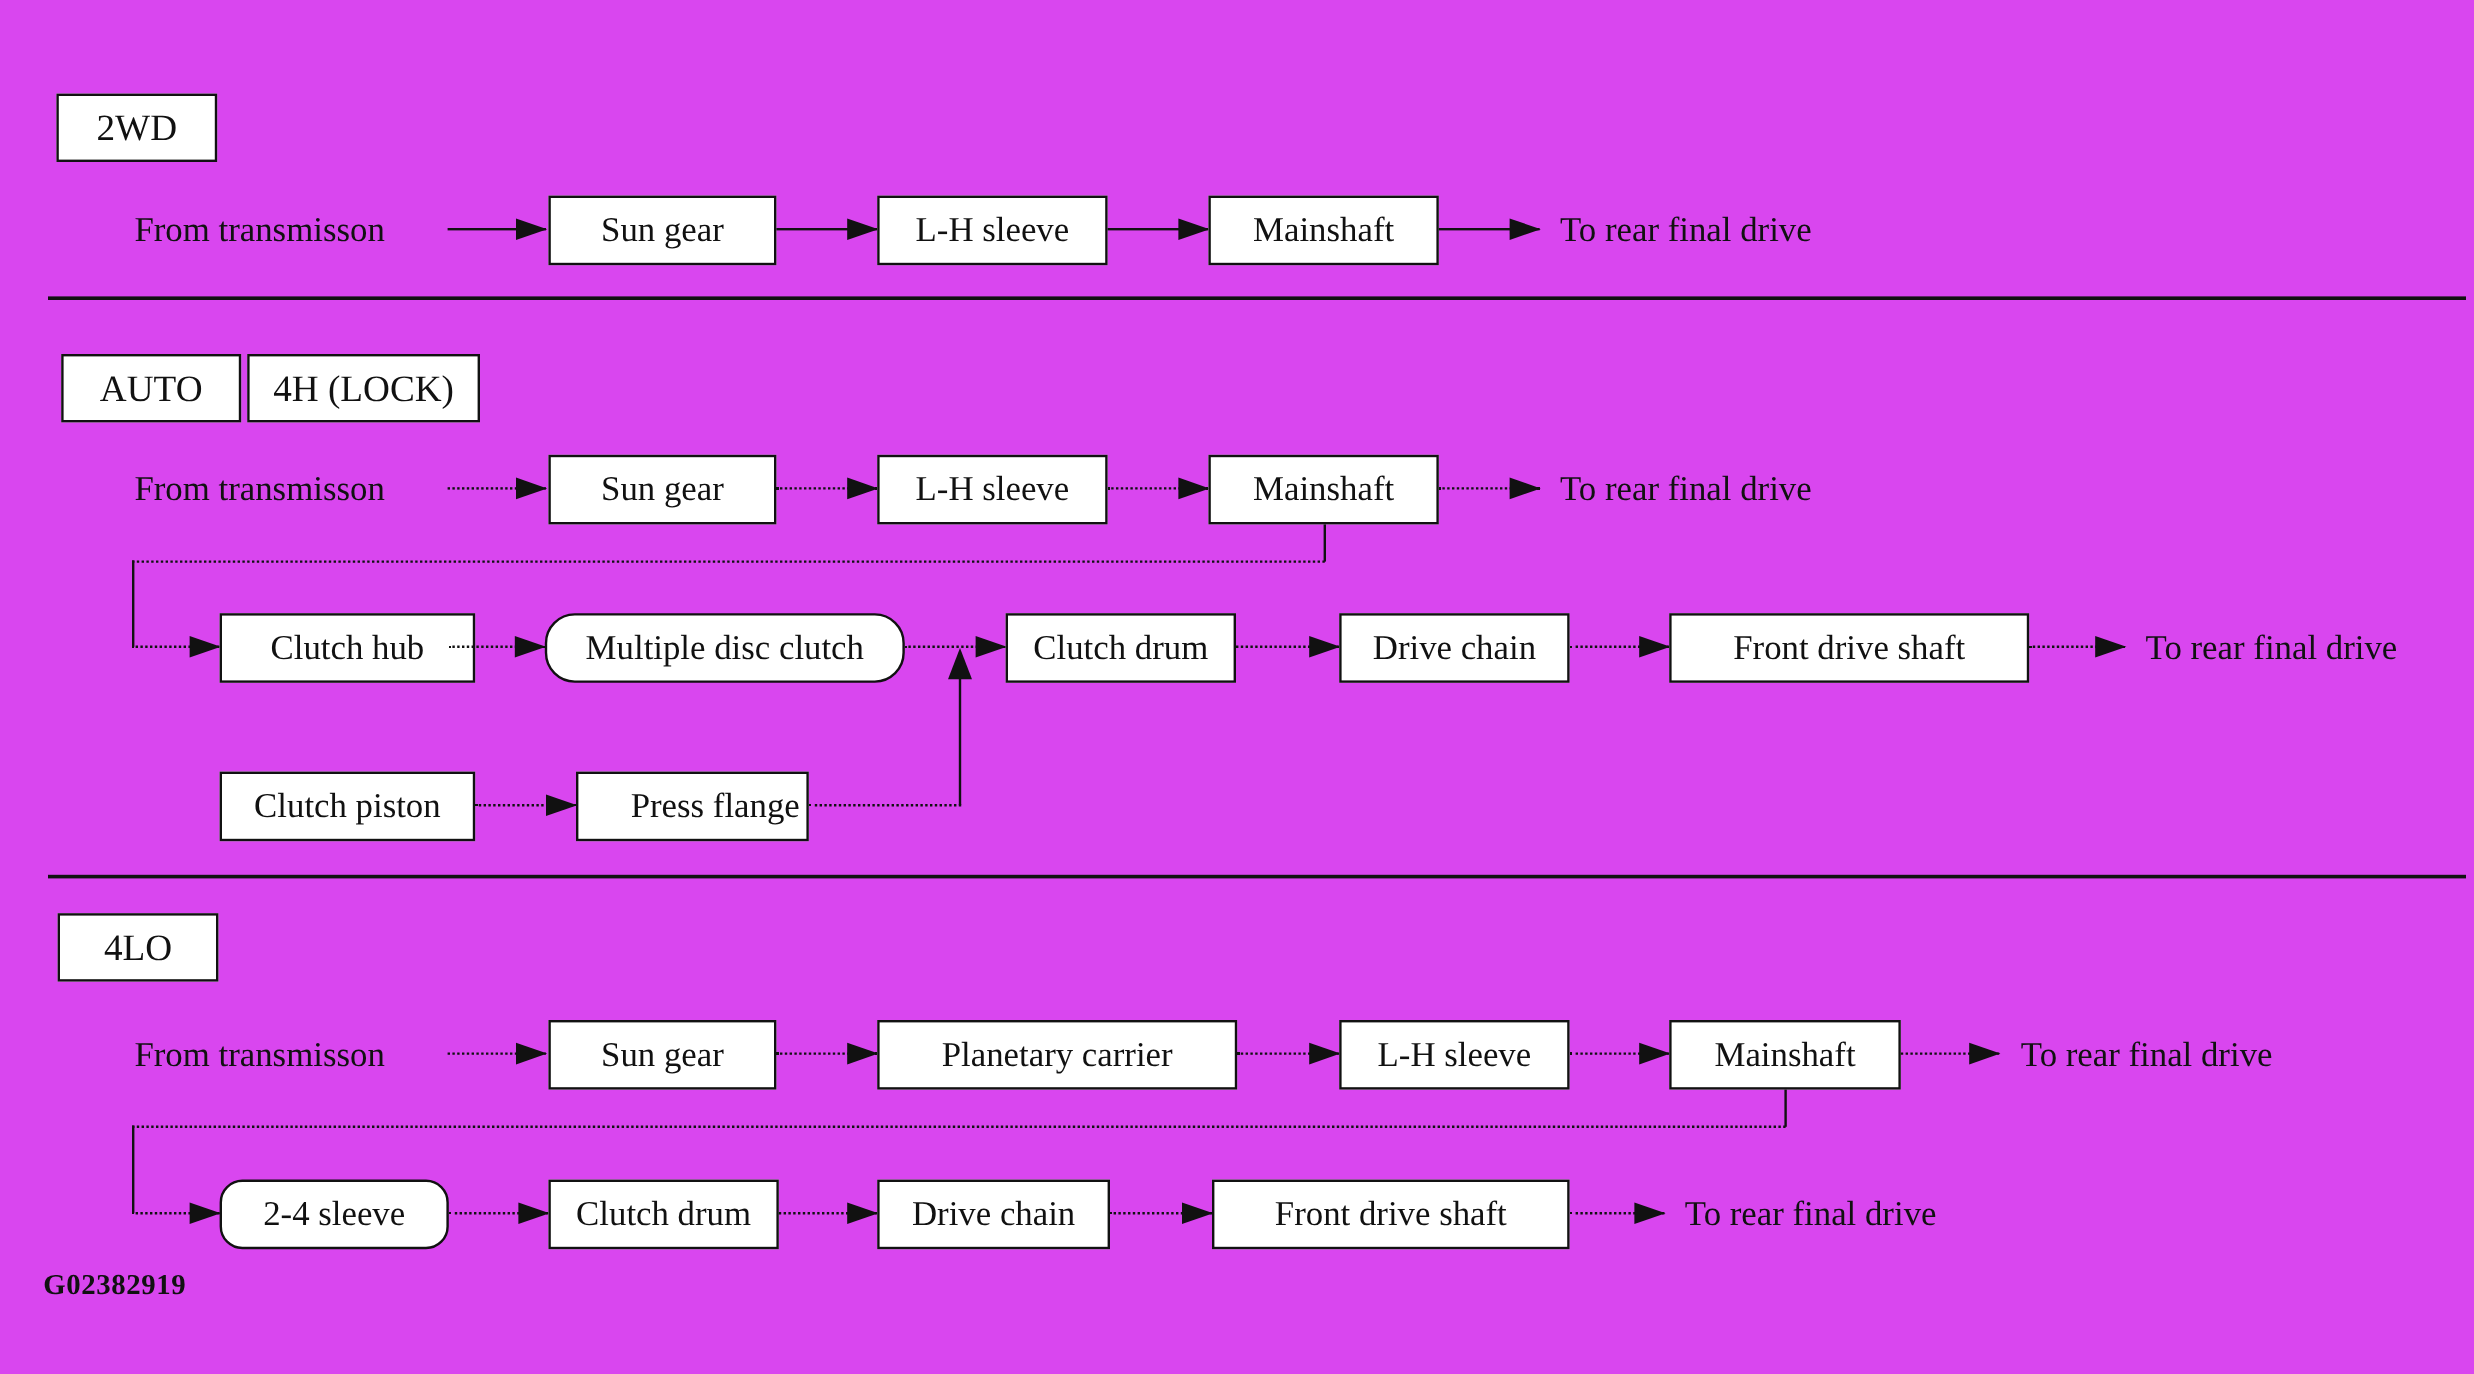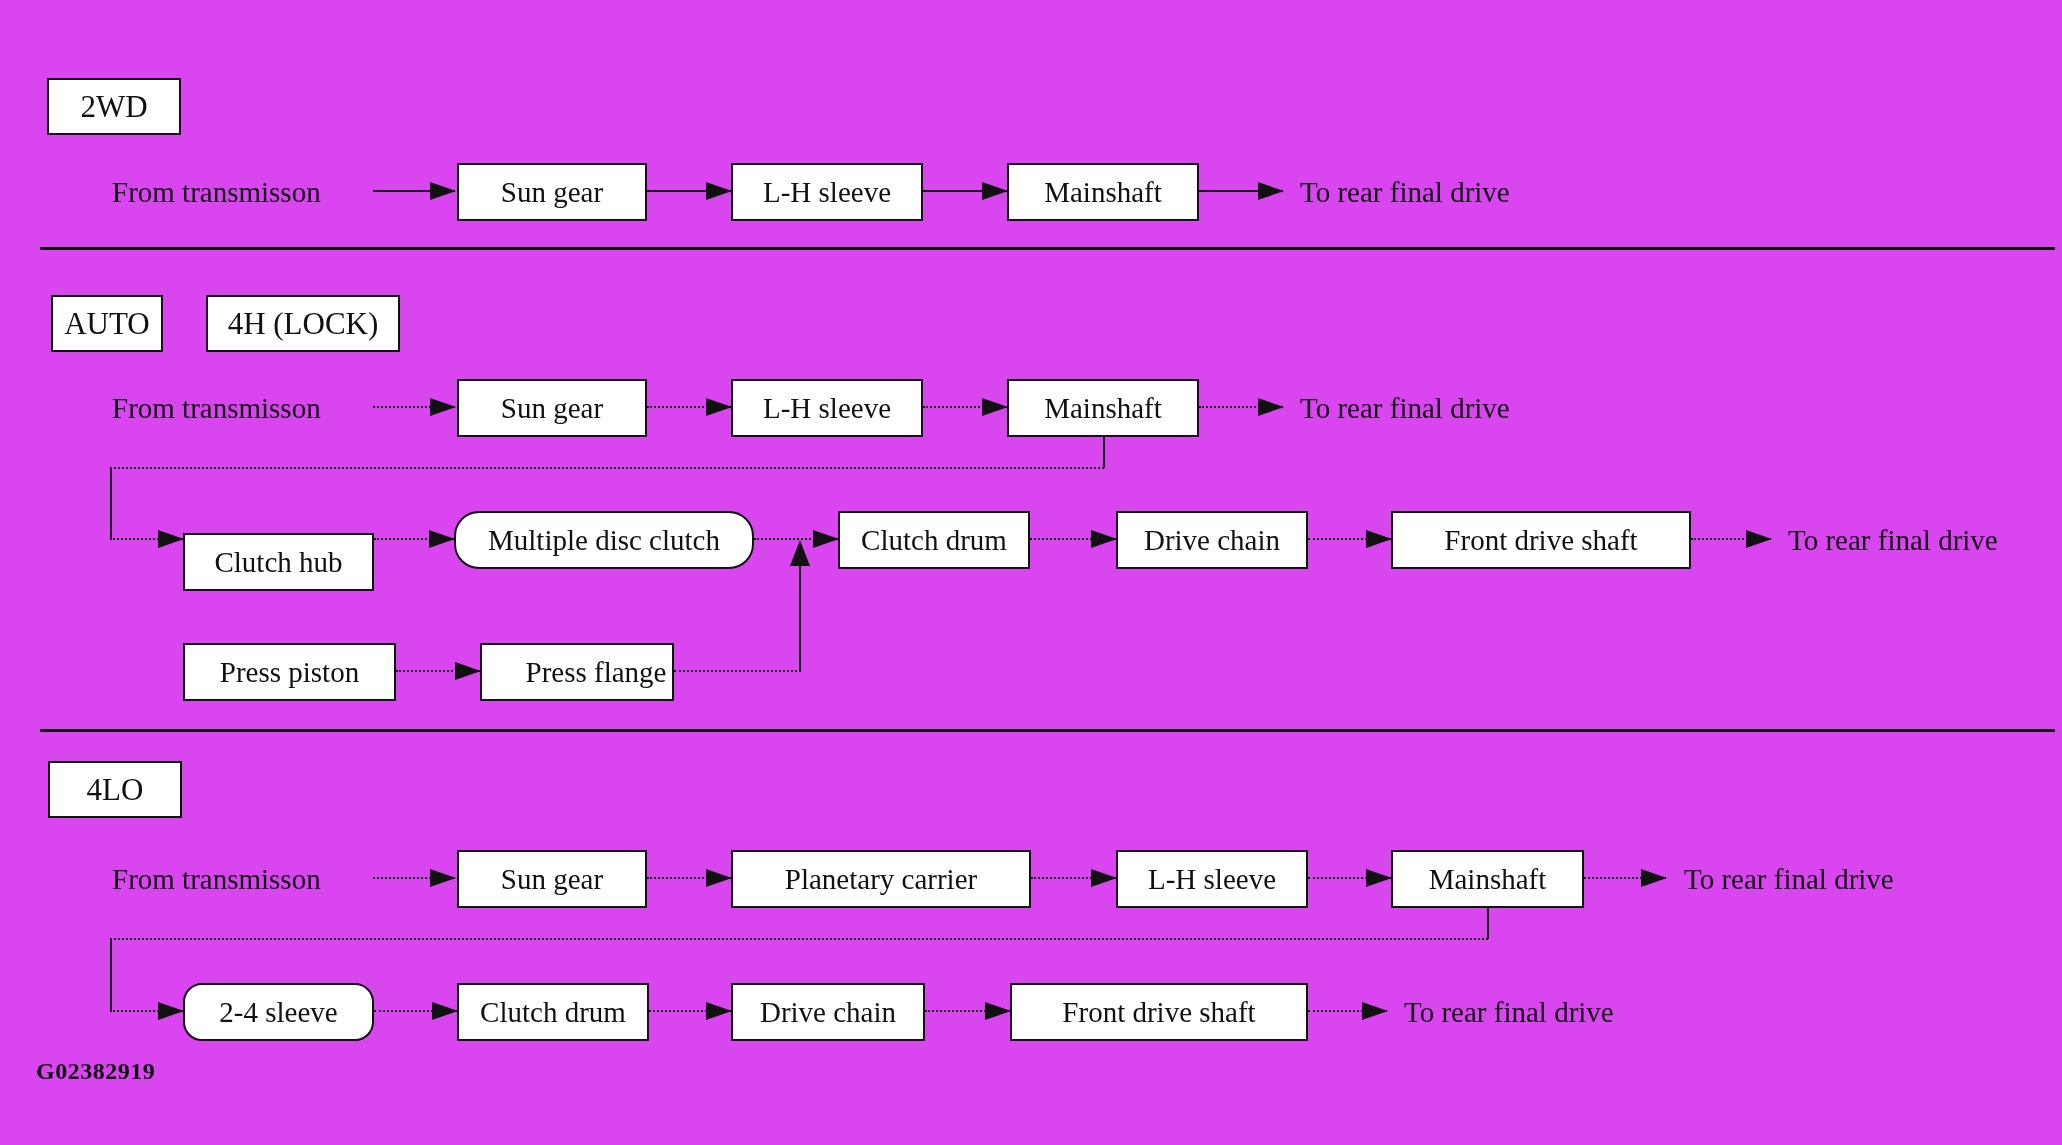--- a/index.html
+++ b/index.html
@@ -68,21 +68,21 @@
     <div class="conn" style="left:1199px; top:190px; width:84px;">
         <i class="ah"></i>
       </div>
 
     <div class="txt" style="left:1300px; top:163px;">To rear final drive</div>
   </div>
 
   <div class="sep" style="left:40px; top:247px; width:2015px;"></div>
 
   <div>
-    <div class="mode" style="left:51px; top:295px; width:112px;">AUTO</div>
+    <div class="mode" style="left:51px; top:295px; width:150px;">AUTO</div>
     <div class="mode" style="left:206px; top:295px; width:194px;">4H (LOCK)</div>
 
     <div class="txt" style="left:112px; top:379px;">From transmisson</div>
 
     <div class="conn dot" style="left:373px; top:406px; width:82px;">
         <i class="ah"></i>
       </div>
 
     <div class="node" style="left:457px; top:379px; width:190px;">Sun gear</div>
 
@@ -104,21 +104,21 @@
 
     <div class="txt" style="left:1300px; top:379px;">To rear final drive</div>
 
     <div class="vline" style="left:1103px; top:437px; height:31px;"></div>
     <div class="conn dot" style="left:110px; top:467px; width:994px;"></div>
     <div class="vline" style="left:110px; top:467px; height:72px;"></div>
     <div class="conn dot" style="left:110px; top:538px; width:73px;">
         <i class="ah"></i>
       </div>
 
-    <div class="node" style="left:183px; top:511px; width:191px;margin-top:22px;">Clutch hub</div>
+    <div class="node" style="left:183px; top:511px; width:213px;">Clutch hub</div>
 
     <div class="conn dot" style="left:374px; top:538px; width:80px;">
         <i class="ah"></i>
       </div>
 
     <div class="node" style="left:454px; top:511px; width:300px;border-radius:25px;">Multiple disc clutch</div>
 
     <div class="conn dot" style="left:754px; top:538px; width:84px;">
         <i class="ah"></i>
       </div>
@@ -136,21 +136,21 @@
       </div>
 
     <div class="node" style="left:1391px; top:511px; width:300px;">Front drive shaft</div>
 
     <div class="conn dot" style="left:1691px; top:538px; width:80px;">
         <i class="ah"></i>
       </div>
 
     <div class="txt" style="left:1788px; top:511px;">To rear final drive</div>
 
-    <div class="node" style="left:183px; top:643px; width:213px;">Press piston</div>
+    <div class="node" style="left:183px; top:643px; width:213px;">Clutch piston</div>
 
     <div class="conn dot" style="left:396px; top:670px; width:84px;">
         <i class="ah"></i>
       </div>
 
     <div class="node" style="left:480px; top:643px; width:194px;padding-left:38px;">Press flange</div>
 
     <div class="conn dot" style="left:674px; top:670px; width:127px;"></div>
     <div class="vline" style="left:799px; top:560px; height:111px;"></div>
     <div class="ah-up" style="left:790px; top:540px;"></div>

